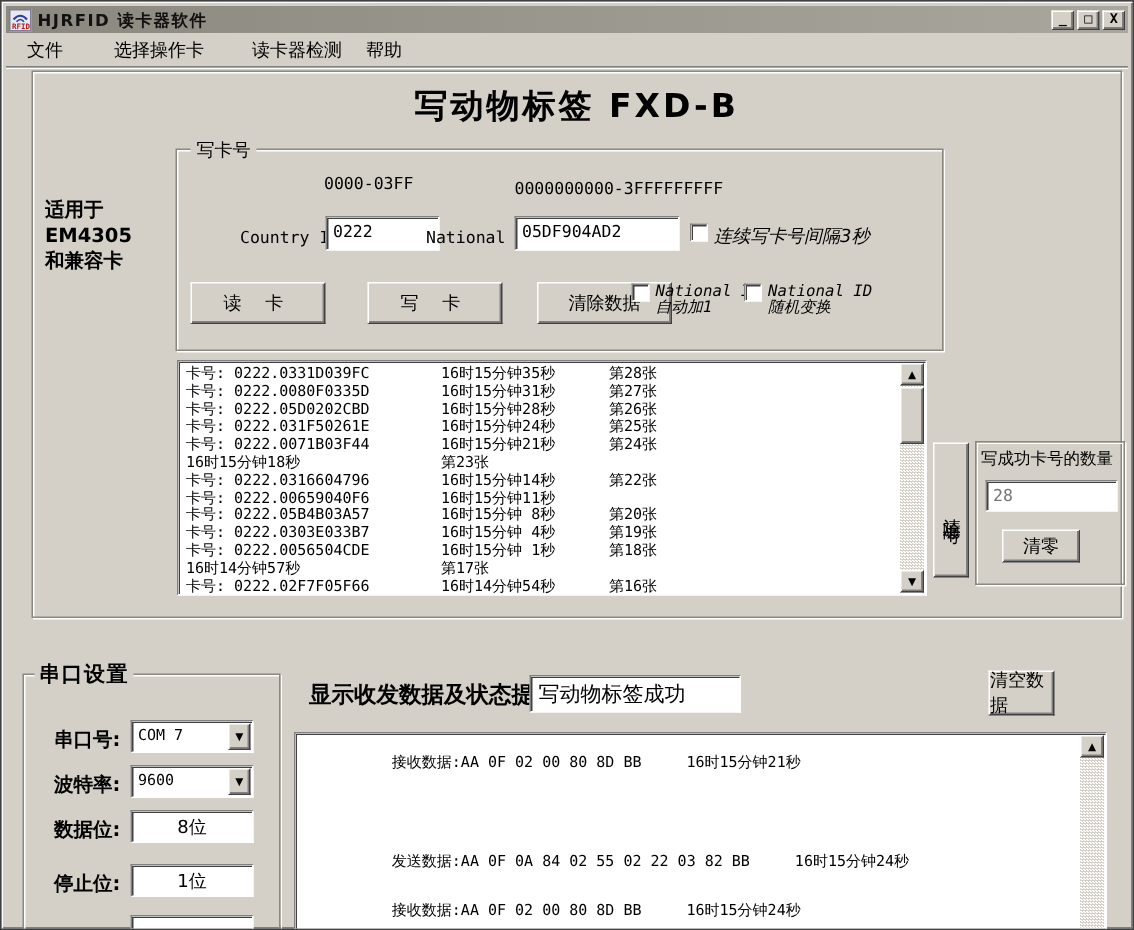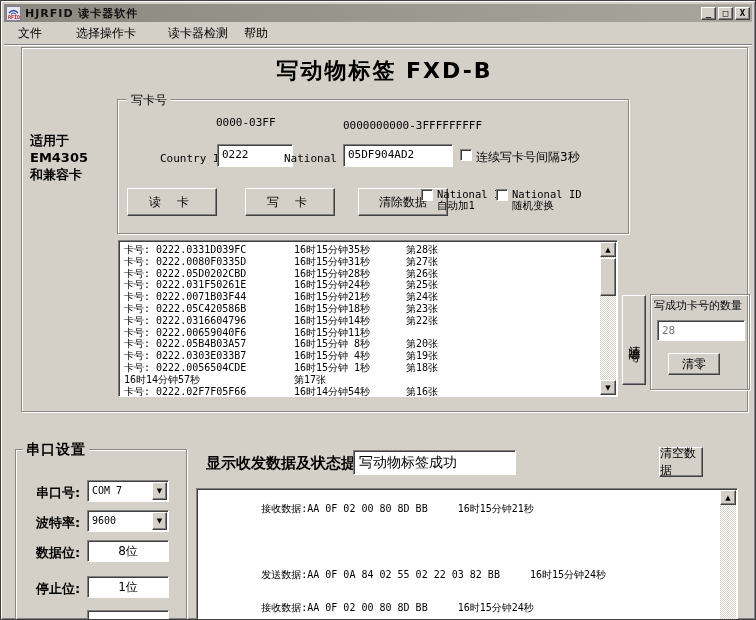--- a/index.html
+++ b/index.html
@@ -93,21 +93,21 @@
   .rng { position:absolute; font-family:"DejaVu Sans Mono", monospace; font-size:11px; }
   .rng-country { left:98px; top:16px; }
   .rng-national { left:225px; top:19px; }
   .fld-label { position:absolute; font-family:"DejaVu Sans Mono", monospace; font-size:11px; }
   .lbl-country { left:42px; top:52px; }
   .lbl-national { left:166px; top:52px; }
   .inp { position:absolute; font-family:"DejaVu Sans Mono", monospace; font-size:11px;
          padding:3px 0 0 4px; }
   .inp-country { left:99px; top:44px; width:76px; height:23px; }
   .inp-national { left:225px; top:44px; width:110px; height:23px; }
-  .checkrow { position:absolute; display:flex; gap:4px; }
+  .checkrow { position:absolute; display:flex; gap:4px;font-style:italic; }
   .checkbox { width:12px; height:12px; flex:0 0 12px;
     background:#fff;
     border-top:1px solid #808080; border-left:1px solid #808080;
     border-right:1px solid #fff; border-bottom:1px solid #fff;
     box-shadow: inset 1px 1px 0 #404040; }
   .chk-interval { left:342px; top:49px; font-size:12px; }
   .chk-2line { font-size:10.5px; line-height:11px; font-family:"DejaVu Sans Mono", monospace; }
   .chk-auto { left:303px; top:89px; }
   .chk-rand { left:378px; top:89px; }
   .btn-read  { position:absolute; left:9px;   top:88px; width:90px; height:28px; letter-spacing:6px;}
@@ -145,21 +145,21 @@
   
   .serial-group { left:14px; top:448px; width:172px; height:178px; }
   .serial-legend { position:absolute; top:-9px; left:7px; background:#d4d0c8; padding:0 3px;
     font-size:14px; font-weight:bold; letter-spacing:1px; }
   .serial-row-label { position:absolute; left:20px; font-size:13px; font-weight:bold; }
   .serial-ctl { position:absolute; left:71px; width:82px; height:22px; }
   .combo-value { position:absolute; left:4px; top:4px; font-family:"DejaVu Sans Mono", monospace; font-size:10px; }
   .combo-btn { position:absolute; right:1px; top:1px; bottom:1px; width:15px; font-size:7px; }
   .center-val { display:flex; align-items:center; justify-content:center; font-size:12px; }
   .status-label { position:absolute; left:205px; top:453px; font-size:15px; font-weight:bold; }
-  .status-input { position:absolute; left:352px; top:449px; width:163px; height:25px;
+  .status-input { position:absolute; left:352px; top:449px; width:141px; height:25px;
     font-size:14px; padding:3px 0 0 5px; }
   .btn-clear-data { position:absolute; left:658px; top:446px; width:44px; height:30px; }
   
   .log-area { position:absolute; left:195px; top:487px; width:542px; height:133px; overflow:hidden; }
   .log-lines { position:absolute; left:1px; top:1px; right:17px; bottom:0; padding:2px 0 0 3px; }
   .log-line { font-family:"DejaVu Sans Mono", monospace; font-size:10px; line-height:11px;
     min-height:11px; white-space:pre; }
   .log-time { margin-left:30px; }
 </style>
 </head>
@@ -263,21 +263,20 @@
           <span>第25张</span>
         </div>
 
         <div class="card-row">
           <span><span>卡号:</span> <span>0222.0071B03F44</span></span>
           <span>16时15分钟21秒</span>
           <span>第24张</span>
         </div>
 
         <div class="card-row">
-          <span><span>卡号:</span> <span>0222.05C420586B</span></span>
           <span>16时15分钟18秒</span>
           <span>第23张</span>
         </div>
 
         <div class="card-row">
           <span><span>卡号:</span> <span>0222.0316604796</span></span>
           <span>16时15分钟14秒</span>
           <span>第22张</span>
         </div>
 

